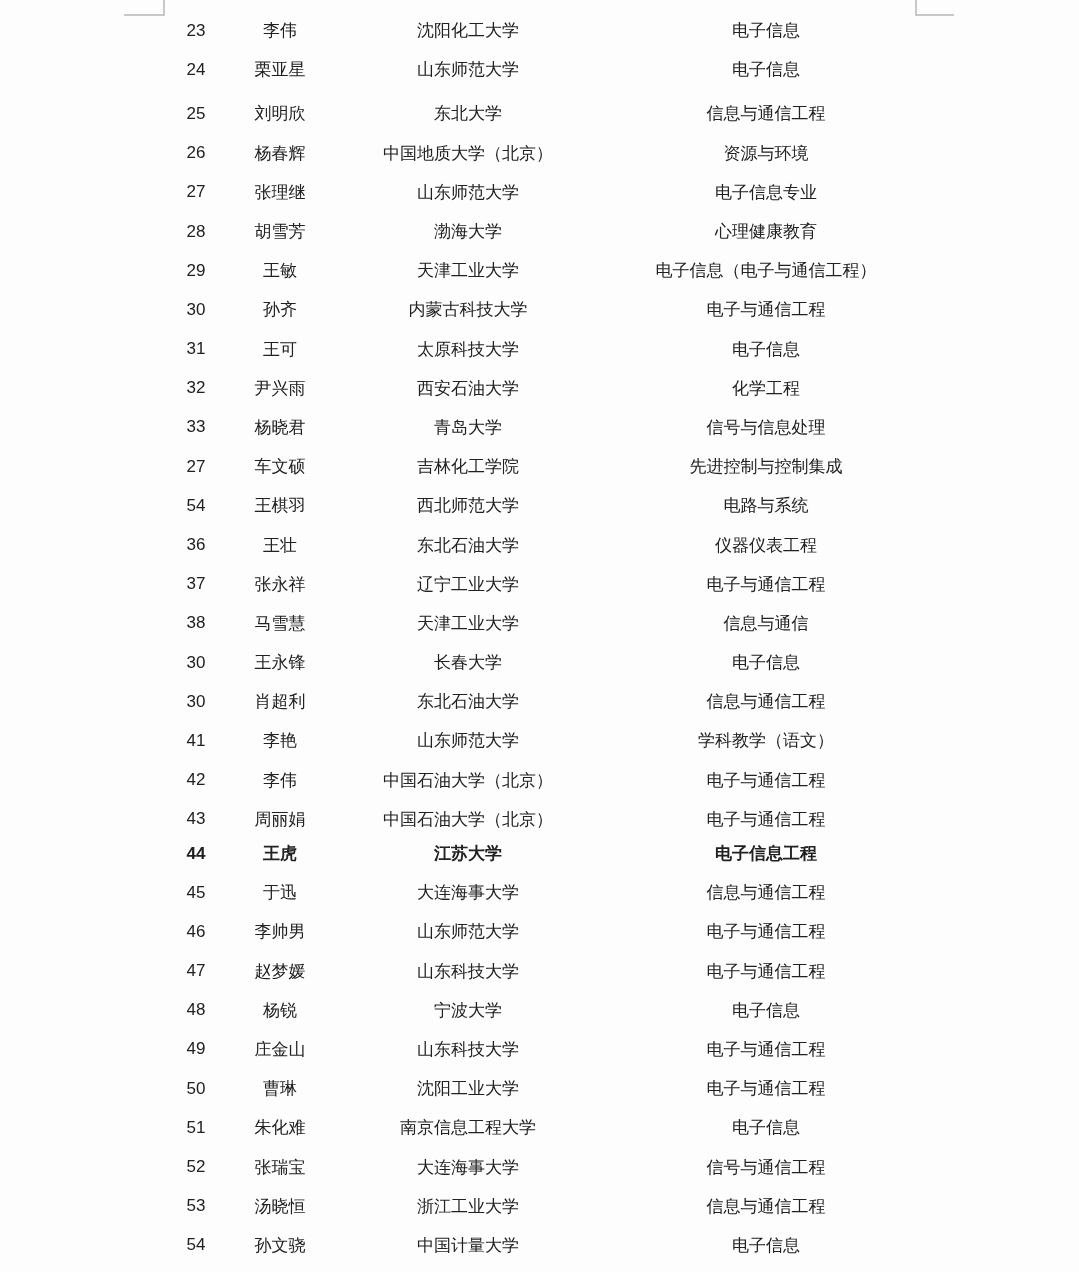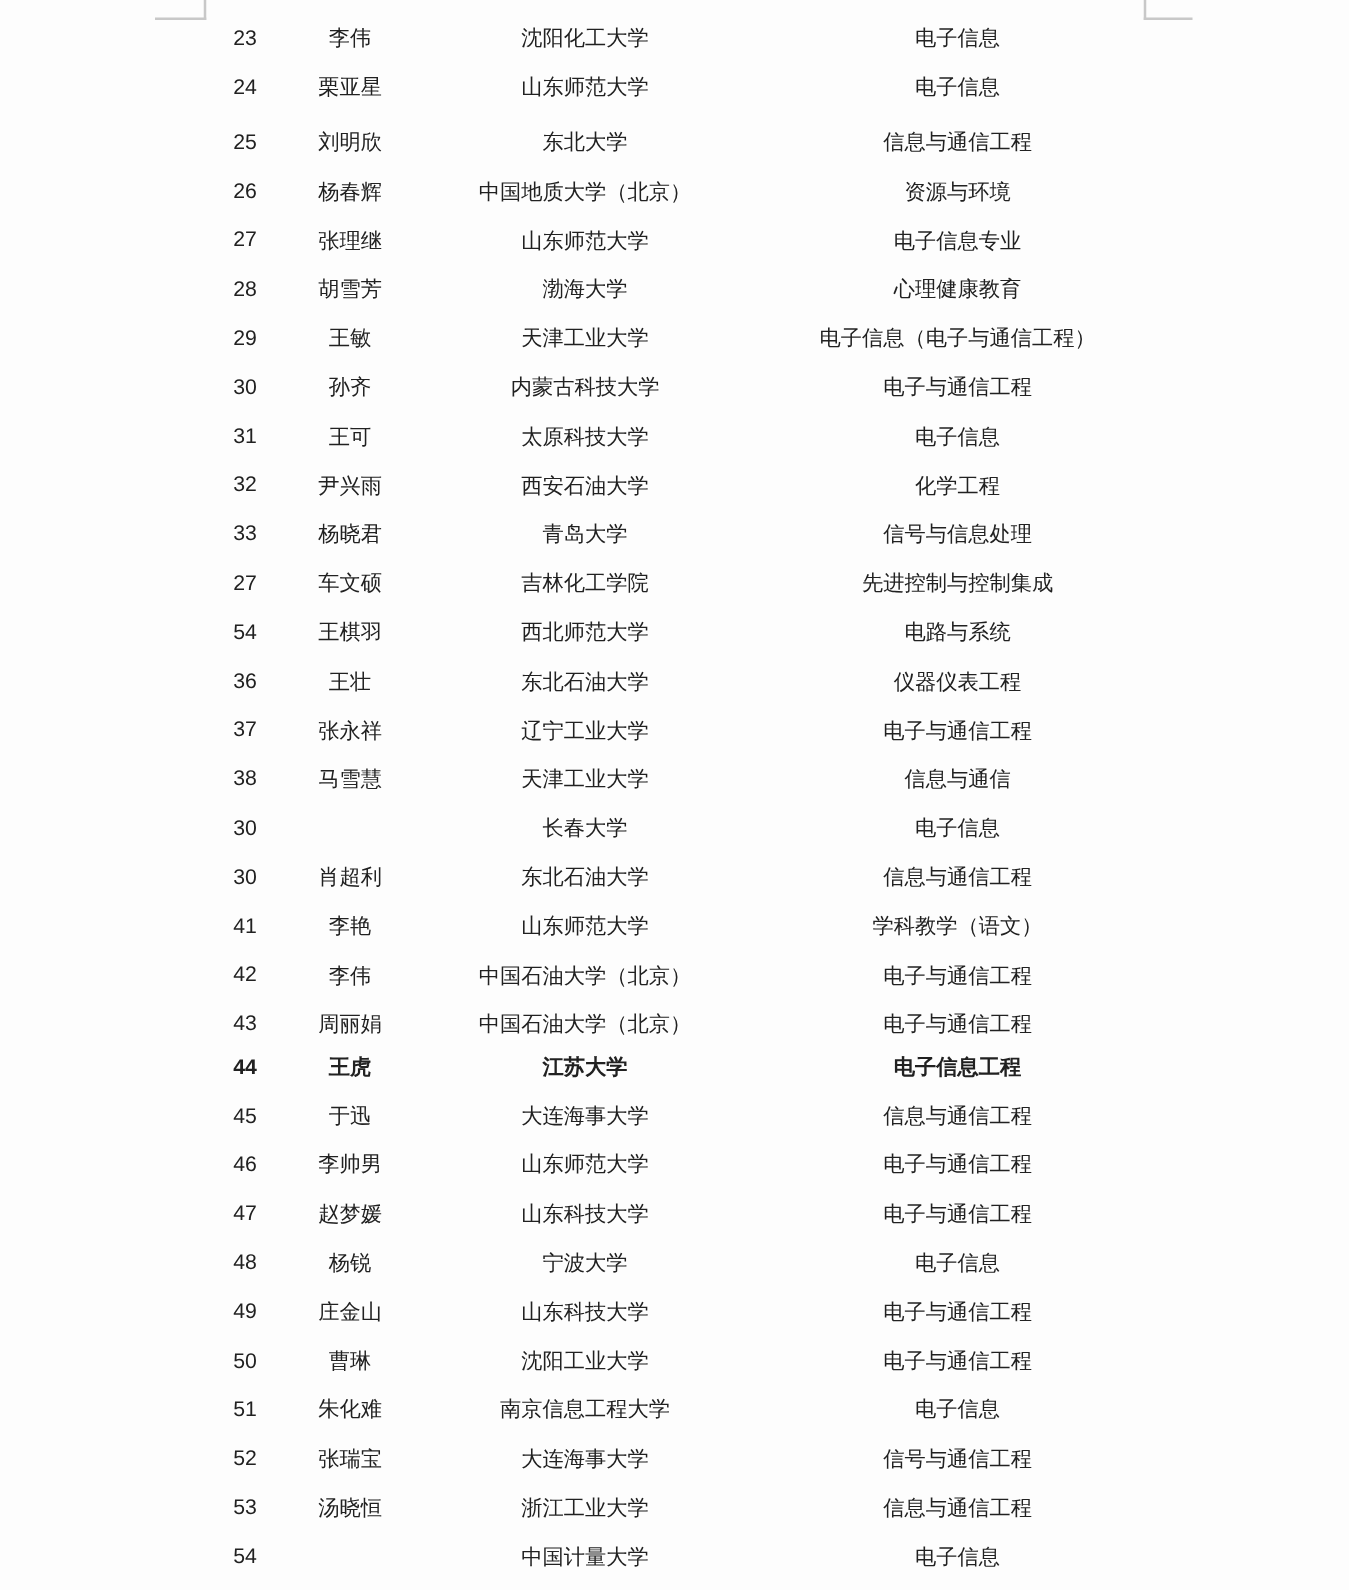--- a/index.html
+++ b/index.html
@@ -182,20 +182,21 @@
 
   <div class="row">
     <span class="cell no">38</span>
     <span class="cell name">马雪慧</span>
     <span class="cell univ">天津工业大学</span>
     <span class="cell major">信息与通信</span>
   </div>
 
   <div class="row">
     <span class="cell no">30</span>
+    <span class="cell name">王永锋</span>
     <span class="cell univ">长春大学</span>
     <span class="cell major">电子信息</span>
   </div>
 
   <div class="row">
     <span class="cell no">30</span>
     <span class="cell name">肖超利</span>
     <span class="cell univ">东北石油大学</span>
     <span class="cell major">信息与通信工程</span>
   </div>
@@ -286,17 +287,18 @@
 
   <div class="row">
     <span class="cell no">53</span>
     <span class="cell name">汤晓恒</span>
     <span class="cell univ">浙江工业大学</span>
     <span class="cell major">信息与通信工程</span>
   </div>
 
   <div class="row">
     <span class="cell no">54</span>
+    <span class="cell name">孙文骁</span>
     <span class="cell univ">中国计量大学</span>
     <span class="cell major">电子信息</span>
   </div>
 </div>
 </div>
 
 </body></html>

